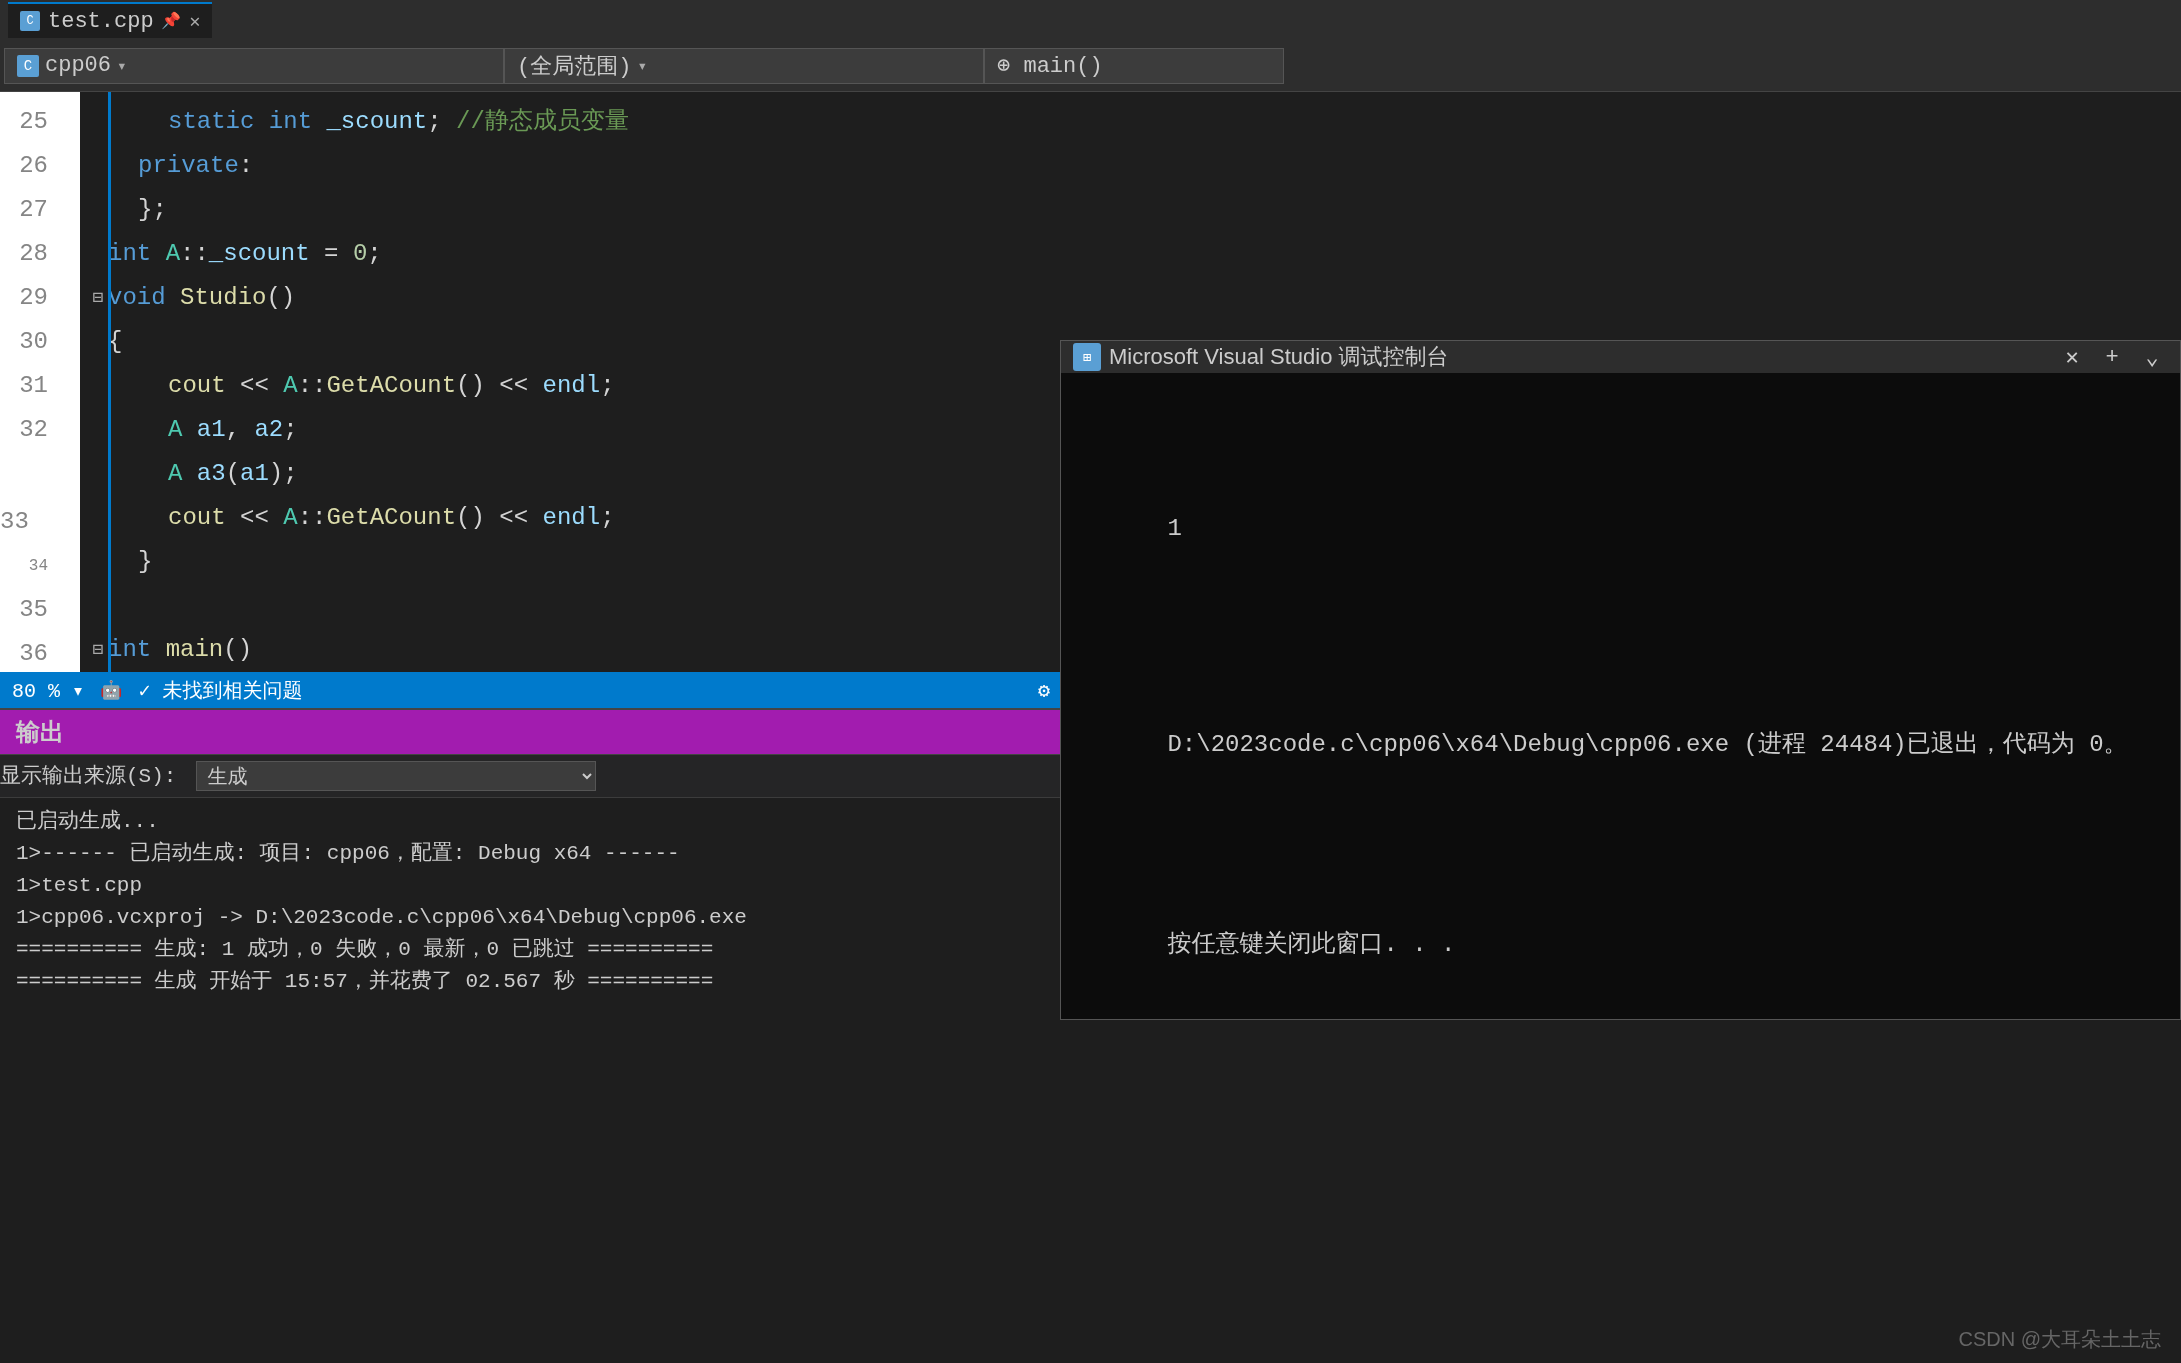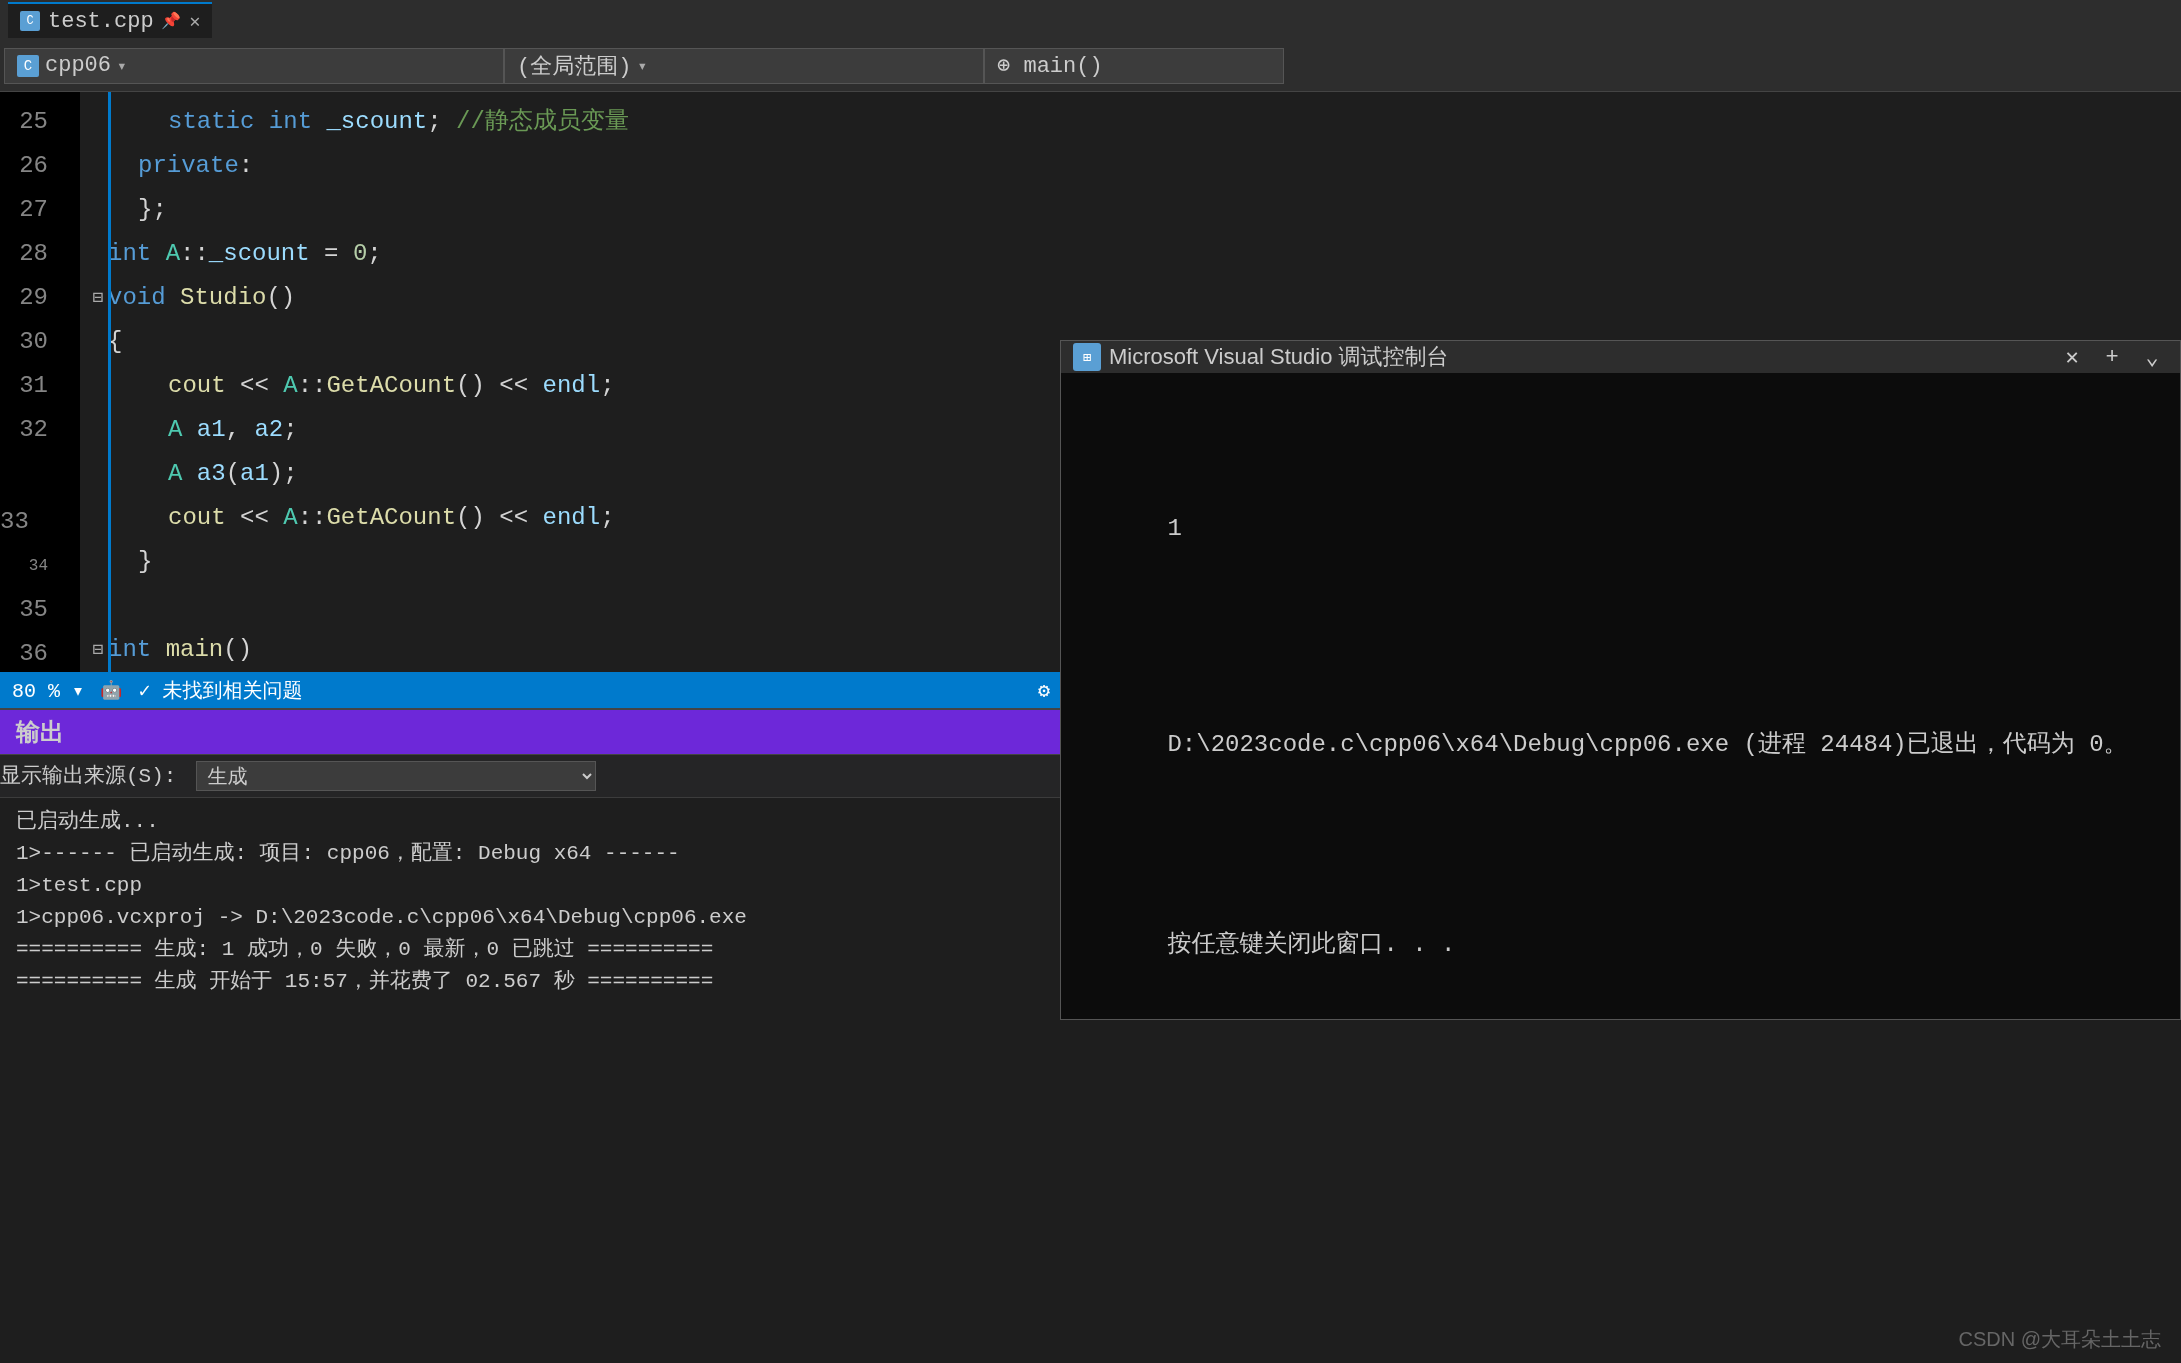--- a/index.html
+++ b/index.html
@@ -75,21 +75,21 @@
 
     
     .editor-area {
       display: flex;
       position: relative;
       height: 590px;
       background: #1e1e1e;
     }
     .line-numbers {
       width: 80px;
-      background: #000000;
+      background: #ffffff;
       color: #858585;
       font-size: 24px;
       line-height: 44px;
       padding: 8px 0;
       text-align: right;
       padding-right: 16px;
       user-select: none;
       flex-shrink: 0;
     }
     .code-content {
@@ -144,21 +144,21 @@
       position: absolute;
       bottom: 0;
       left: 0;
       width: 1090px;
       height: 440px;
       border-top: 2px solid #444;
       display: flex;
       flex-direction: column;
     }
     .output-header {
-      background: #6d28d9;
+      background: #a21caf;
       padding: 6px 16px;
       font-size: 24px;
       color: #ccc;
       border-bottom: 1px solid #444;
       display: flex;
       align-items: center;
       justify-content: space-between;
     }
     .output-source-row {
       display: flex;

